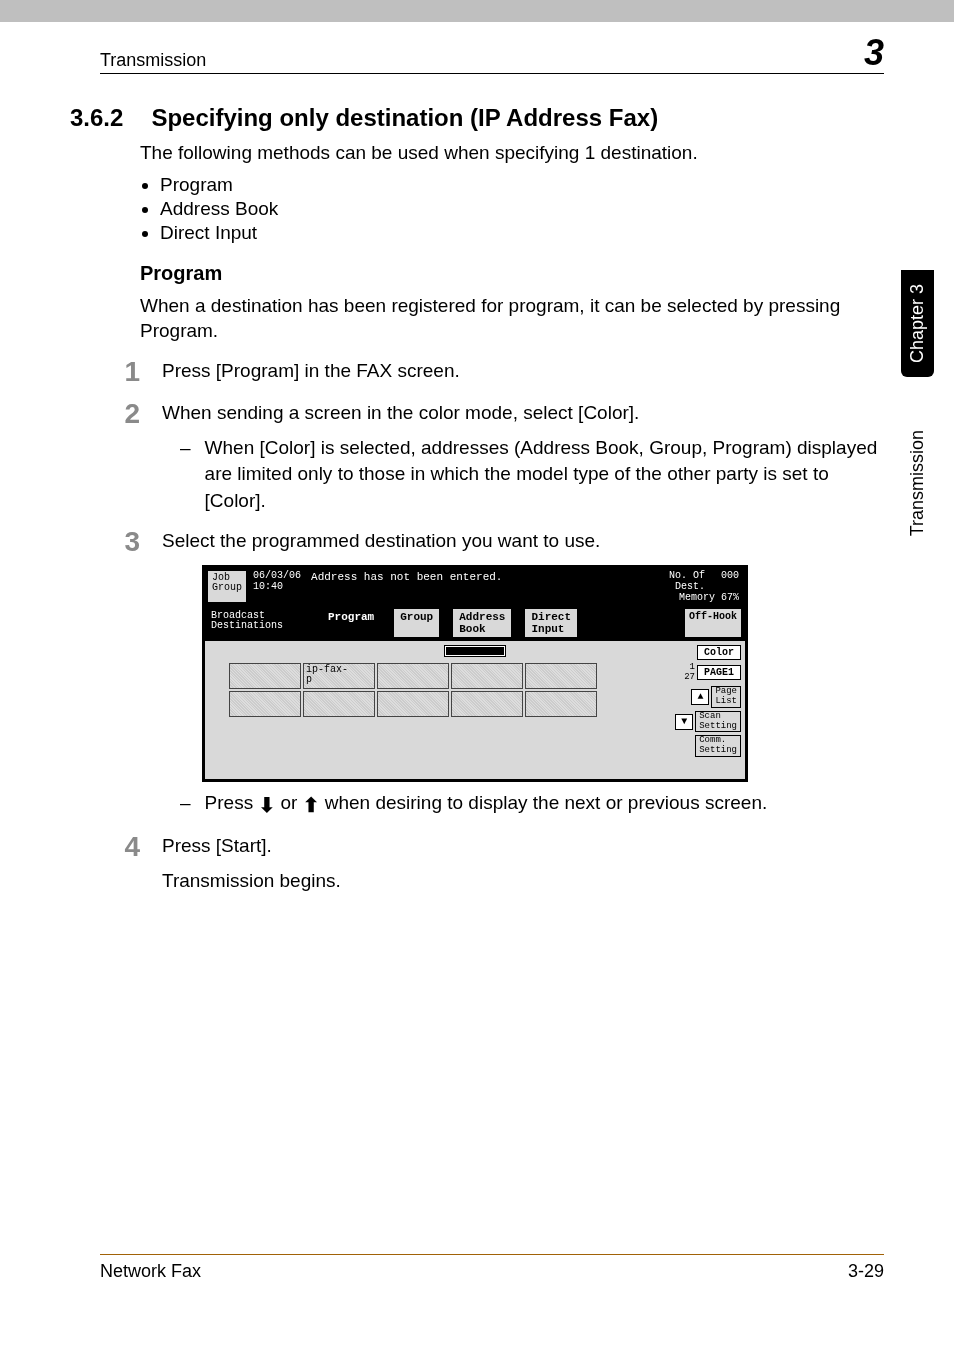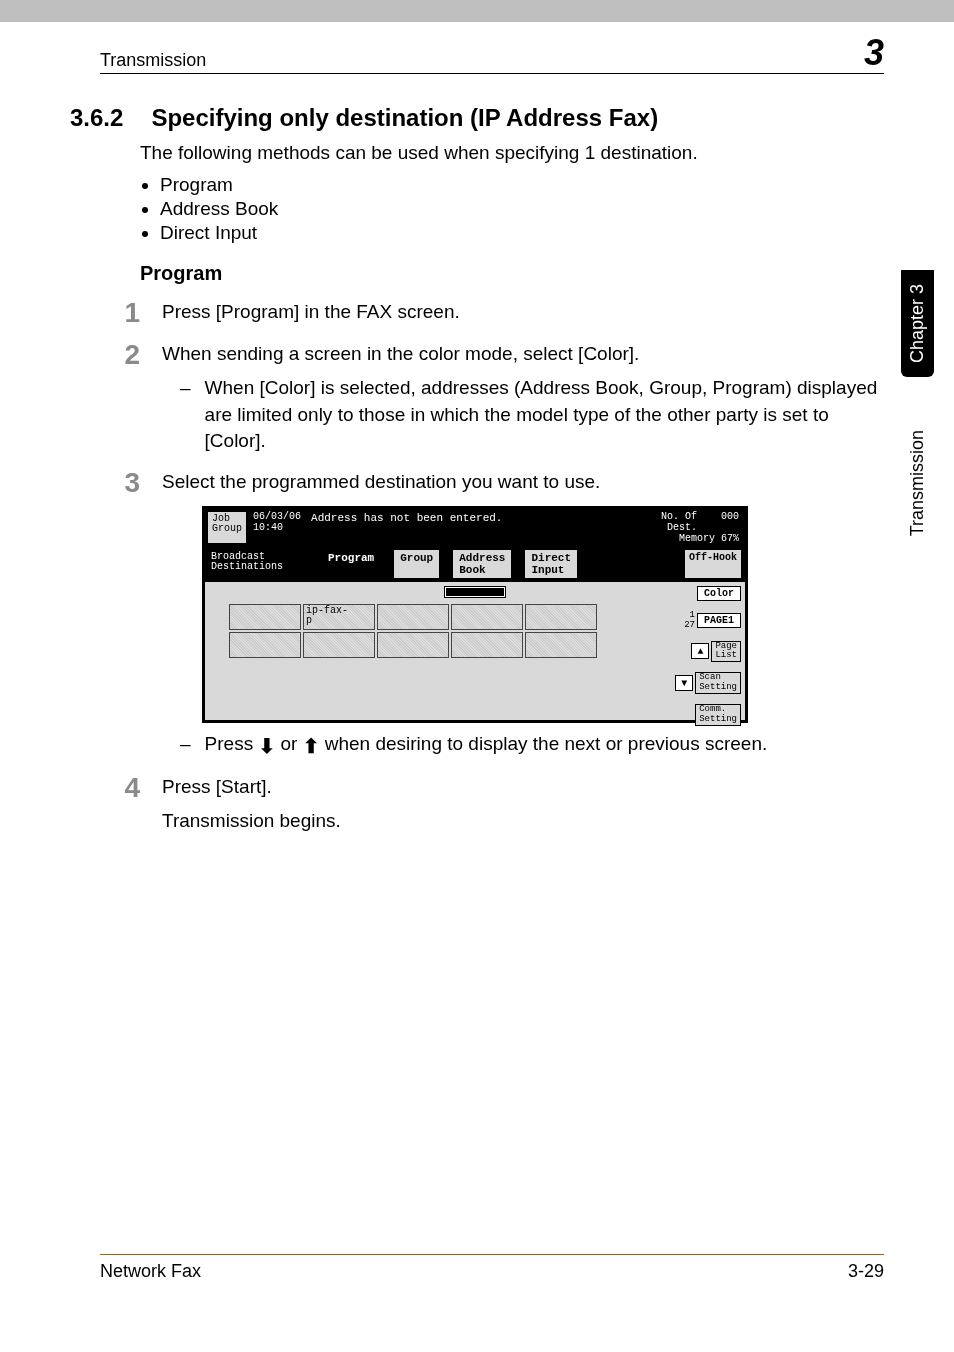--- a/index.html
+++ b/index.html
@@ -215,21 +215,21 @@
   .prog-cell {
     border: 1px solid #444;
     background: repeating-linear-gradient(45deg,#ccc,#ccc 1px,#ddd 1px,#ddd 2px);
     font-size: 10px;
     padding: 1px 2px;
     line-height: 1;
   }
   .right-col {
     position: absolute;
     right: 4px; top: 4px;
-    display: flex; flex-direction: column; gap: 10px;
+    display: flex; flex-direction: column; gap: 3px;
     font-size: 10px;
     align-items: flex-end;
   }
   .rbtn { background:#fff; border:1px solid #000; padding:1px 6px; font-weight:bold;}
   .rlabel {
     display:flex; align-items:center; gap:2px; background:#d9d9d9; border:1px solid #000;
     padding:0 3px; font-size:9px;
   }
   .arrow-bx {
     width:16px; height:14px; border:1px solid #000; background:#fff; display:inline-flex;
@@ -263,20 +263,21 @@
   </div>
 
   <p class="body-text">The following methods can be used when specifying 1 destination.</p>
   <ul class="body-list">
     <li>Program</li>
     <li>Address Book</li>
     <li>Direct Input</li>
   </ul>
 
   <div class="sub-head">Program</div>
+  <p class="body-text">When a destination has been registered for program, it can be selected by pressing Program.</p>
 
   <div class="steps">
     <div class="step">
       <div class="step-num">1</div>
       <div class="step-body">Press [Program] in the FAX screen.</div>
     </div>
 
     <div class="step">
       <div class="step-num">2</div>
       <div class="step-body">
@@ -294,21 +295,21 @@
         <div>Select the programmed destination you want to use.</div>
 
         <div class="fax-screen">
           <div class="fax-top">
             <div class="job-list-btn" style="white-space:pre;">Job
 Group</div>
             <div style="color:#fff; padding:2px 4px; white-space:pre; font-size:10px;">06/03/06
 10:40</div>
             <div class="fax-top-mid">Address has not been entered.</div>
             <div class="fax-top-right">
-              <div style="display:flex; gap:24px; justify-content:center;">
+              <div style="display:flex; gap:16px; justify-content:center;">
                 <span style="white-space:pre;">No. Of
 Dest.</span>
                 <span>000</span>
               </div>
               <div>Memory 67%</div>
             </div>
           </div>
           <div class="tab-row">
             <div class="sidebox" style="white-space:pre;">Broadcast
 Destinations</div>

